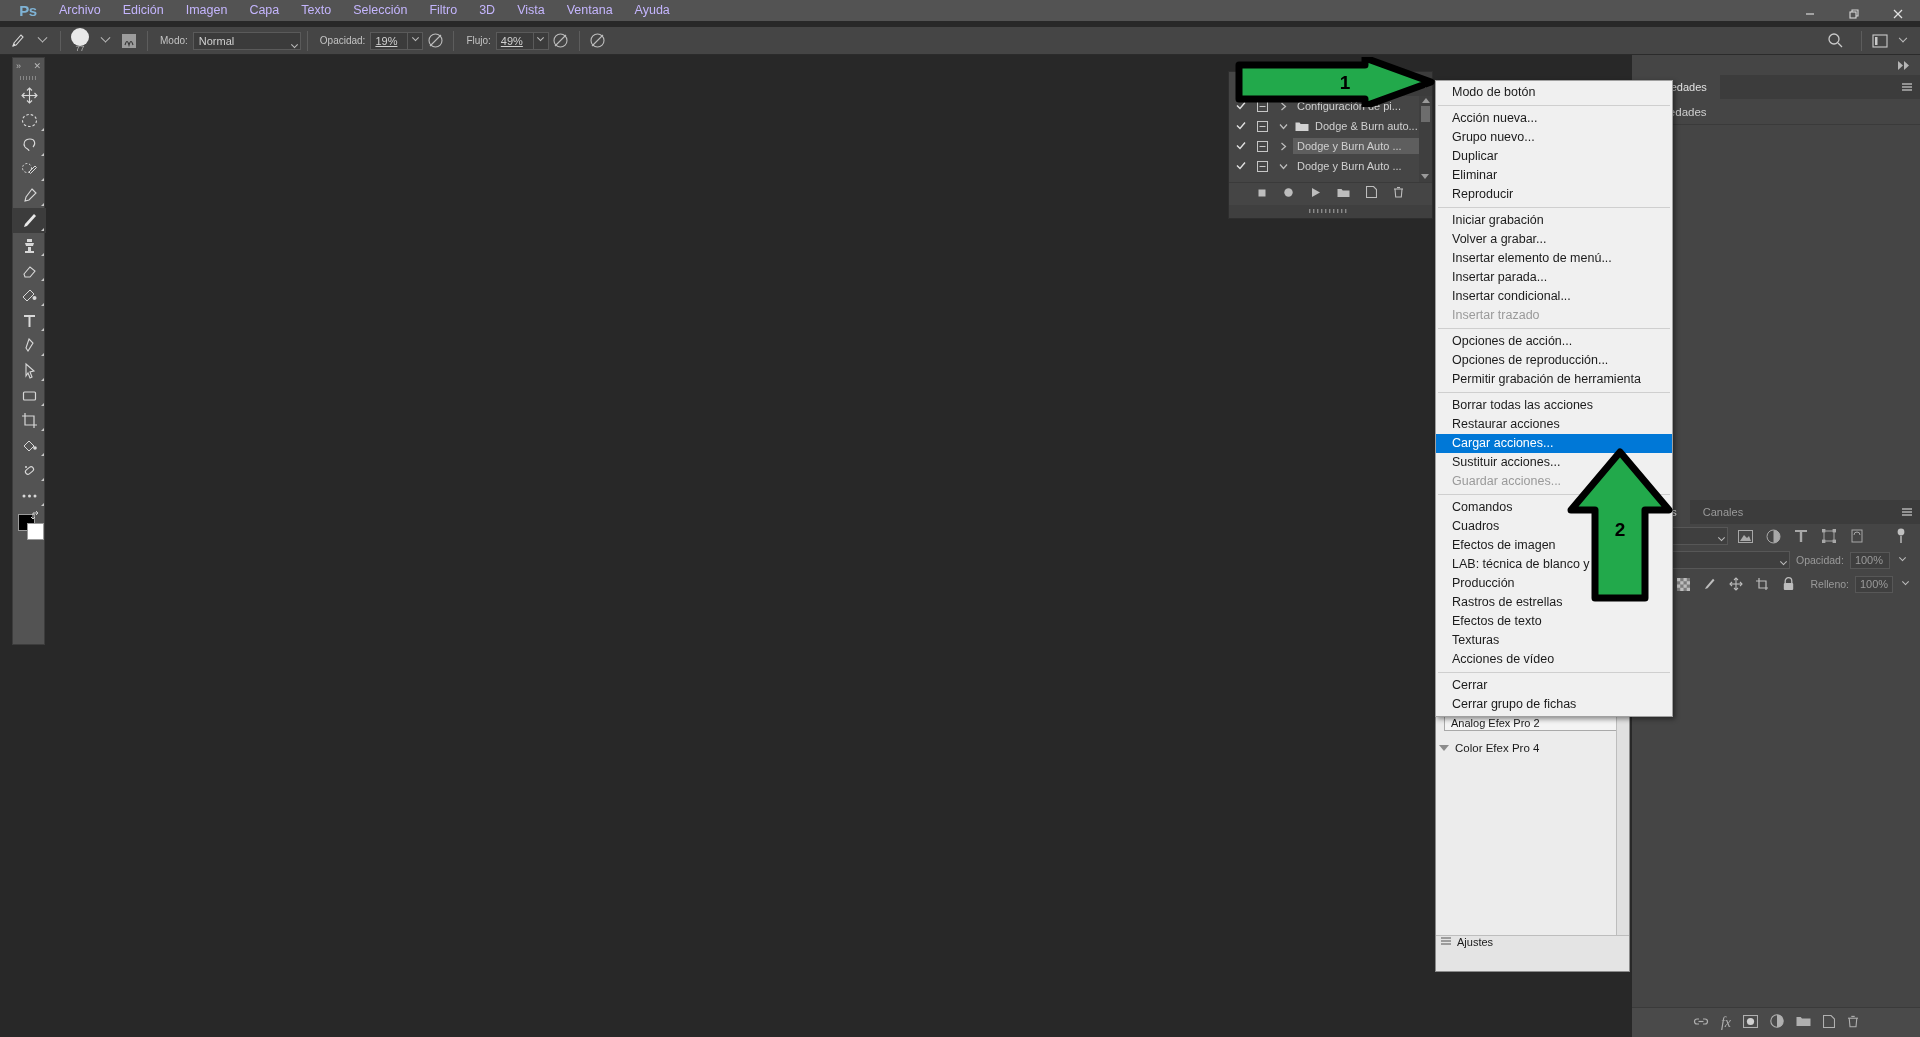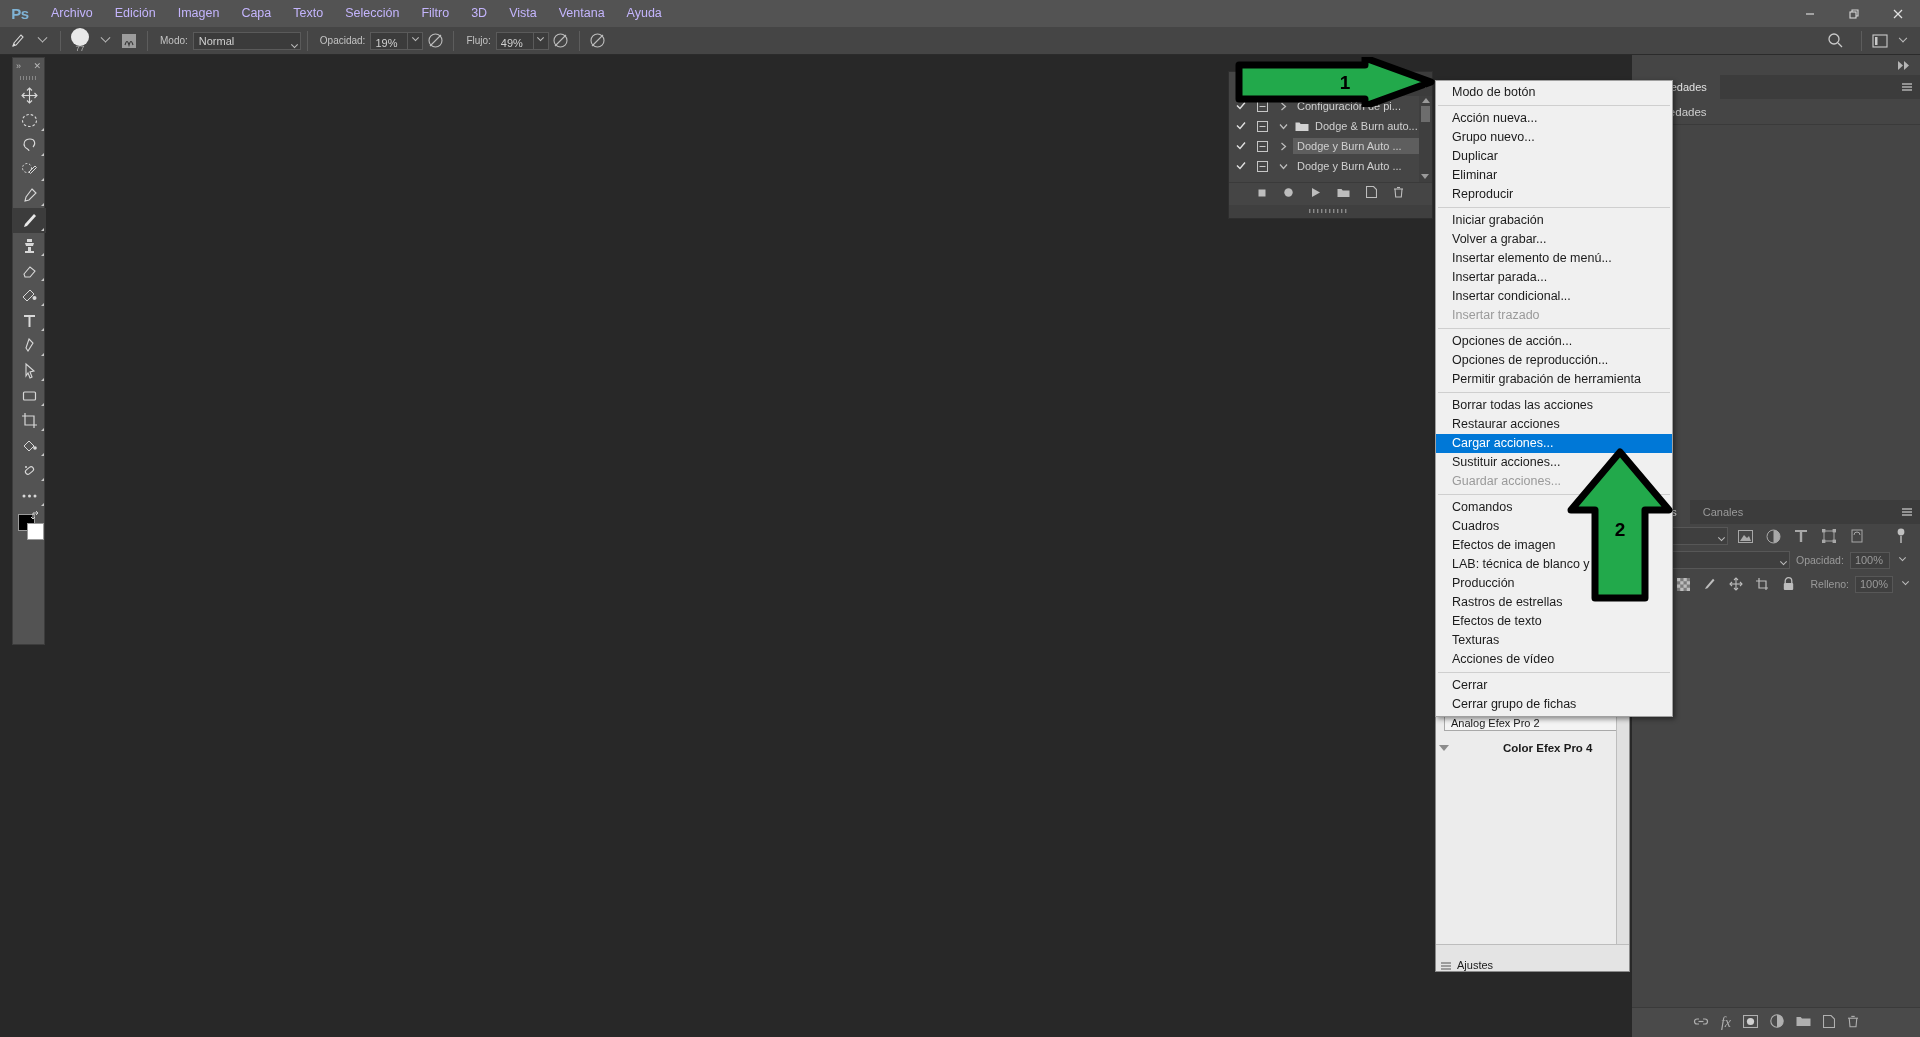--- a/index.html
+++ b/index.html
@@ -7,23 +7,23 @@
   body {
     font-family: "Liberation Sans", sans-serif;
     background:#282828;
     color:#c8c8c8;
     font-size:12px;
     -webkit-font-smoothing: antialiased;
   }
 
   
   #titlebar {
-    position:absolute; left:0; top:0; width:1920px; height:27px;
+    position:absolute; left:0; top:0; width:1920px; height:21px;
     background:#535353;
-    display:flex; align-items:center;
+    display:flex; align-items:center;padding-left:8px;
   }
   #ps-logo {
     width:40px; height:27px; display:flex; align-items:center; justify-content:center;
     color:#7fb3d5; font-weight:bold; font-size:15px; letter-spacing:-0.5px;
   }
   .menu-item {
     padding:0 11px; height:27px; line-height:27px; font-size:12.5px; color:#c4b5fd;
     cursor:default; white-space:nowrap;
   }
   #winctrls { position:absolute; right:0; top:0; height:27px; display:flex; }
@@ -39,21 +39,21 @@
   .ob-sep { width:1px; height:20px; background:#5d5d5d; margin:0 6px; }
   .ob-label { color:#c4c4c4; font-size:10px; margin:0 5px 0 6px; white-space:nowrap; }
   .ob-select {
     background:#3b3b3b; border:1px solid #5a5a5a; color:#d0d0d0; height:18px;
     font-size:11px; line-height:16px; padding:0 14px 0 5px; position:relative;
     display:flex; align-items:center;
   }
   .ob-select .cv { position:absolute; right:3px; top:5px; }
   .ob-num {
     background:#3b3b3b; border:1px solid #5a5a5a; color:#d0d0d0; height:18px;
-    font-size:11px; padding:0 4px; display:flex; align-items:flex-end; justify-content:flex-start;
+    font-size:11px; padding:0 4px; display:flex; align-items:center; justify-content:flex-start;text-decoration:underline;
   }
   .ob-stepper { width:15px; height:18px; border:1px solid #5a5a5a; border-left:none;
     background:#3b3b3b; display:flex; align-items:center; justify-content:center; }
   .icon-btn { width:24px; height:22px; display:flex; align-items:center; justify-content:center; }
   .chev { display:inline-block; width:7px; height:7px; border-right:1.3px solid #bdbdbd;
           border-bottom:1.3px solid #bdbdbd; transform:rotate(45deg) translate(-2px,-2px); }
 
   
   .brush-preview { width:18px; height:18px; border-radius:50%; background:#e8e8e8; }
 
@@ -146,35 +146,35 @@
      font-size:11.5px; color:#cfcfcf; border-bottom:1px solid #3a3a3a; }
   #props-body { height:350px; background:#454545; }
 
   
   #nik-panel {
     position:absolute; left:1435px; top:560px; width:195px; height:412px;
     background:#ececec; border:1px solid #8a8a8a; color:#1a1a1a; font-size:11px;
   }
   #nik-scrollwrap { position:absolute; left:0; top:0; right:0; bottom:20px; overflow:hidden; }
   .nik-grp-head { display:flex; align-items:center; height:19px; padding-left:3px;
-    font-weight:bold; font-size:11.5px;gap:48px; }
+    font-weight:normal; font-size:11.5px; }
   .nik-tri { width:0;height:0;border-left:5px solid transparent;border-right:5px solid transparent;
     border-top:6px solid #8c8c8c; margin-right:6px; }
   .nik-btn {
     margin:2px 8px 2px 8px; height:17px; border:1px solid #a9a9a9; background:#f4f4f4;
     display:flex; align-items:center; padding-left:6px; font-size:11px; color:#1a1a1a;
     white-space:nowrap; overflow:hidden;
   }
   .nik-btn-row { display:flex; margin:2px 8px; gap:3px; }
   .nik-btn-row > div { flex:1; height:17px; border:1px solid #a9a9a9; background:#f4f4f4;
     display:flex; align-items:center; justify-content:center; font-size:11px; overflow:hidden; white-space:nowrap;}
   #nik-vscroll { position:absolute; right:0; top:0; width:13px; bottom:20px; background:#e0e0e0;
     border-left:1px solid #bdbdbd; }
-  #nik-footer { position:absolute; left:0; right:0; bottom:0; height:27px; background:#e4e4e4;
-    border-top:1px solid #bdbdbd; display:flex; align-items:flex-end; padding-left:5px; font-size:11px; }
+  #nik-footer { position:absolute; left:0; right:0; bottom:0; height:36px; background:#e4e4e4;
+    border-top:1px solid #bdbdbd; display:flex; align-items:flex-start; padding-left:5px; font-size:11px; }
 
   
   #capas-panel { position:absolute; right:0; top:500px; width:288px; height:537px; background:#454545; }
   .capas-row { display:flex; align-items:center; height:24px; padding:0 8px; gap:6px; }
   .capas-select { background:#3f3f3f; border:1px solid #575757; height:18px; color:#9a9a9a;
      font-size:10.5px; display:flex; align-items:center; padding:0 12px 0 5px; position:relative; }
   .capas-ico { width:22px; height:20px; display:flex; align-items:center; justify-content:center; }
   .small-lbl { font-size:10.5px; color:#9a9a9a; white-space:nowrap; }
   .val-box { background:#3f3f3f; border:1px solid #575757; height:17px; color:#9a9a9a;
     font-size:11px; display:flex; align-items:center; padding:0 4px; }

